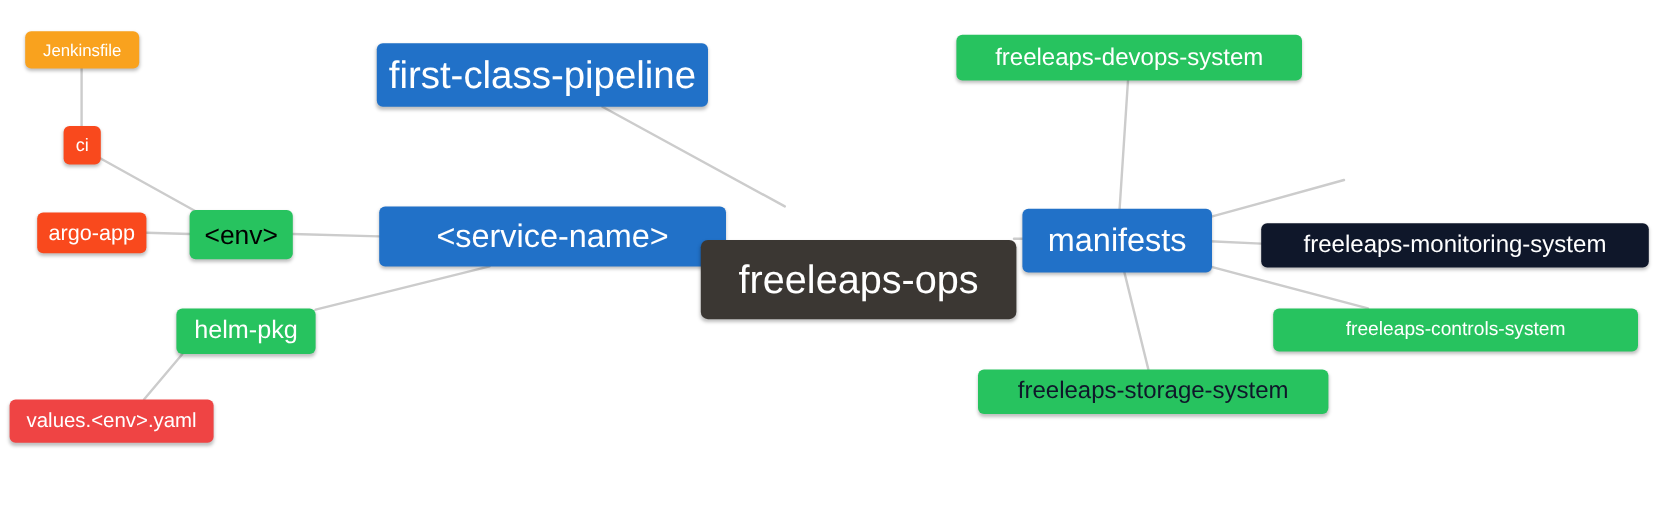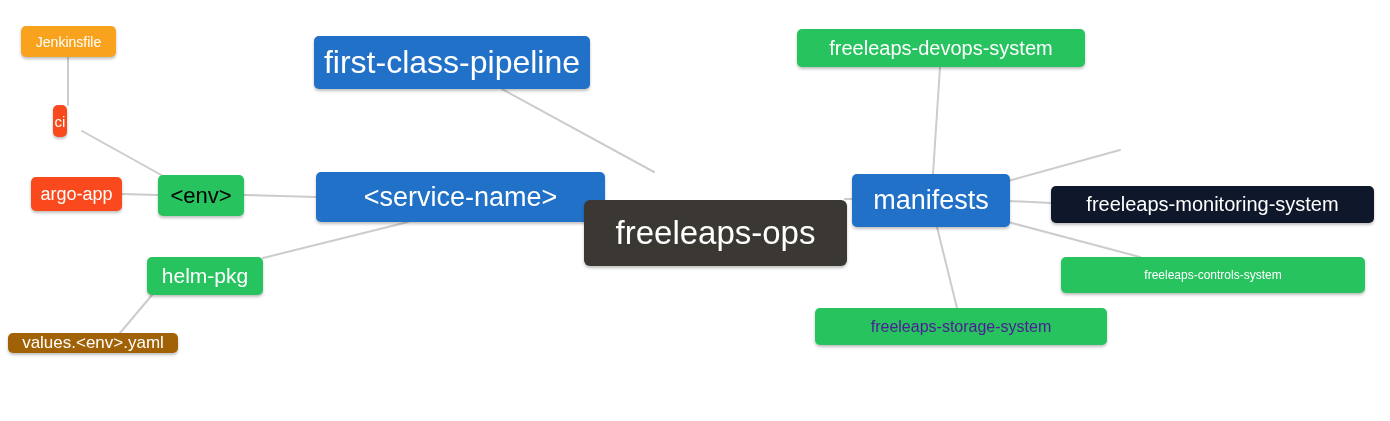--- a/index.html
+++ b/index.html
@@ -53,40 +53,40 @@
     <line class="edge" x1="845" y1="199" x2="854" y2="199" style="stroke: rgb(204, 204, 204);"></line>
     <line class="edge" x1="933" y1="174" x2="940" y2="67" style="stroke: rgb(204, 204, 204);"></line>
     <line class="edge" x1="1008" y1="181" x2="1120" y2="150" style="stroke: rgb(204, 204, 204);"></line>
     <line class="edge" x1="1008" y1="201" x2="1051" y2="203" style="stroke: rgb(204, 204, 204);"></line>
     <line class="edge" x1="1008" y1="222" x2="1140" y2="257" style="stroke: rgb(204, 204, 204);"></line>
     <line class="edge" x1="937" y1="227" x2="957" y2="308" style="stroke: rgb(204, 204, 204);"></line>
   </svg>
 
   <div class="node" style="left: 21px; top: 26px; width: 95px; height: 31px; font-size: 14px; background: rgb(249, 162, 30); color: rgb(255, 255, 255);">Jenkinsfile</div>
 
-  <div class="node" style="left: 53px; top: 105px; width: 14px; height: 32px; font-size: 15px; background: rgb(249, 73, 29); color: rgb(255, 255, 255);">ci</div>
+  <div class="node" style="left: 53px; top: 105px; width: 31px; height: 32px; font-size: 15px; background: rgb(249, 73, 29); color: rgb(255, 255, 255);">ci</div>
 
   <div class="node" style="left: 31px; top: 177px; width: 91px; height: 34px; font-size: 18px; background: rgb(249, 73, 29); color: rgb(255, 255, 255);">argo-app</div>
 
   <div class="node" style="left: 158px; top: 175px; width: 86px; height: 41px; font-size: 22px; background: rgb(39, 195, 95); color: #000000;">&lt;env&gt;</div>
 
   <div class="node" style="left: 147px; top: 257px; width: 116px; height: 38px; font-size: 21px; background: rgb(39, 195, 95); color: rgb(255, 255, 255);">helm-pkg</div>
 
-  <div class="node" style="left: 8px; top: 333px; width: 170px; height: 20px; font-size: 17px; background: #a16207; color: rgb(255, 255, 255);">values.&lt;env&gt;.yaml</div>
+  <div class="node" style="left: 8px; top: 333px; width: 170px; height: 36px; font-size: 17px; background: #ef4444; color: rgb(255, 255, 255);">values.&lt;env&gt;.yaml</div>
 
   <div class="node" style="left: 314px; top: 36px; width: 276px; height: 53px; font-size: 32px; background: rgb(33, 113, 200); color: rgb(255, 255, 255);">first-class-pipeline</div>
 
   <div class="node" style="left: 316px; top: 172px; width: 289px; height: 50px; font-size: 27px; background: rgb(33, 113, 200); color: rgb(255, 255, 255);">&lt;service-name&gt;</div>
 
   <div class="node" style="left: 584px; top: 172px; width: 263px; height: 66px; font-size: 33px; border-radius: 6px; background: rgb(59, 55, 51); color: rgb(255, 255, 255); margin-top: 28px;">freeleaps-ops</div>
 
   <div class="node" style="left: 852px; top: 174px; width: 158px; height: 53px; font-size: 27px; background: rgb(33, 113, 200); color: rgb(255, 255, 255);">manifests</div>
 
   <div class="node" style="left: 797px; top: 29px; width: 288px; height: 38px; font-size: 20px; background: rgb(39, 195, 95); color: rgb(255, 255, 255);">freeleaps-devops-system</div>
 
 
   <div class="node" style="left: 1051px; top: 186px; width: 323px; height: 37px; font-size: 20px; background: #0f172a; color: rgb(255, 255, 255);">freeleaps-monitoring-system</div>
 
-  <div class="node" style="left: 1061px; top: 257px; width: 304px; height: 36px; font-size: 12px; background: rgb(39, 195, 95); color: rgb(255, 255, 255);">freeleaps-controls-system</div>
+  <div class="node" style="left: 1061px; top: 257px; width: 304px; height: 36px; font-size: 16px; background: rgb(39, 195, 95); color: rgb(255, 255, 255);">freeleaps-controls-system</div>
 
-  <div class="node" style="left: 815px; top: 308px; width: 292px; height: 37px; font-size: 16px; background: rgb(39, 195, 95); color: #4c1d95;">freeleaps-storage-system</div>
+  <div class="node" style="left: 815px; top: 308px; width: 292px; height: 37px; font-size: 20px; background: rgb(39, 195, 95); color: #0f172a;">freeleaps-storage-system</div>
 
 </div>
 
 </body></html>

